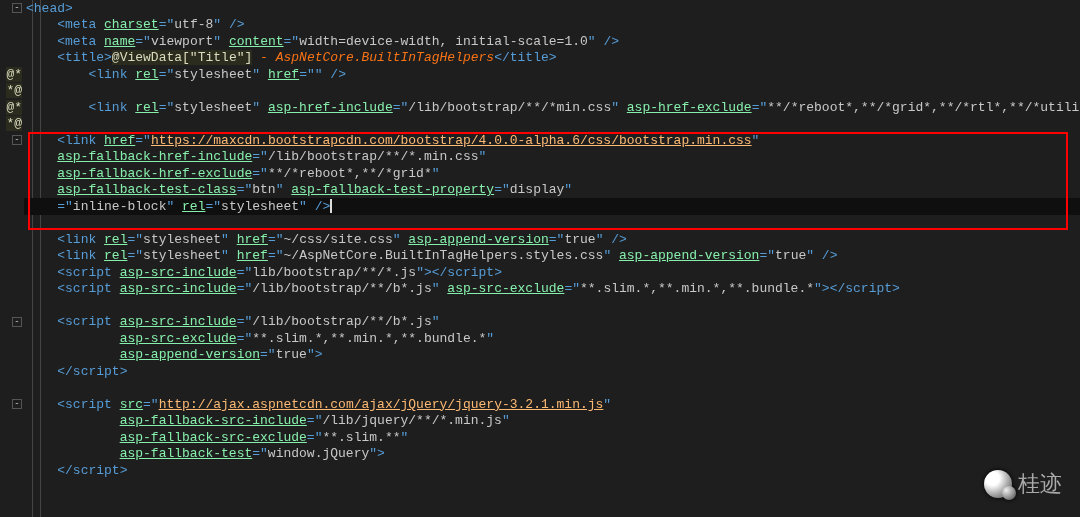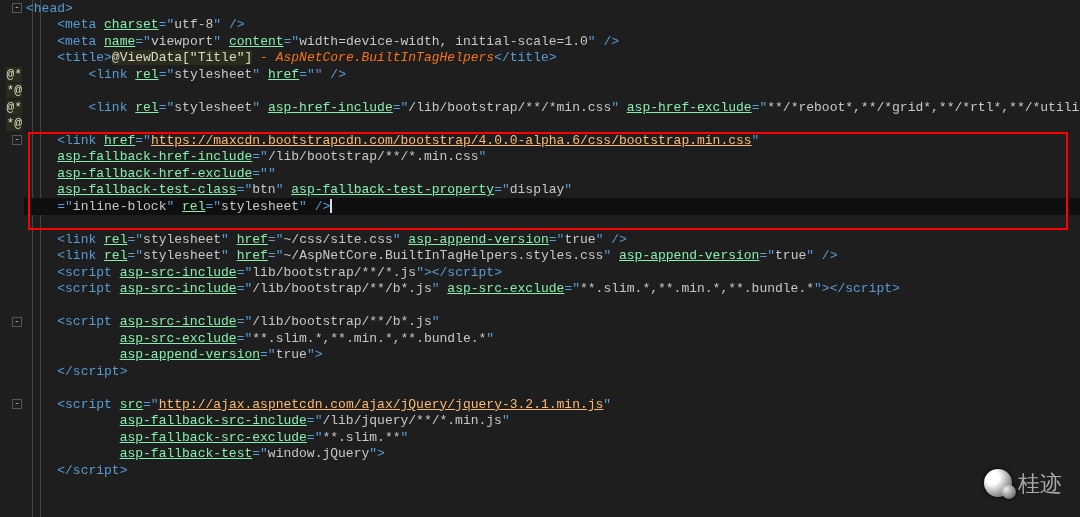--- a/index.html
+++ b/index.html
@@ -88,21 +88,21 @@
     width: 2px;
     height: 14px;
     background: #dcdcdc;
     vertical-align: middle;
   }
   .watermark {
     position: absolute;
     right: 18px;
     bottom: 18px;
     display: flex;
-    align-items: flex-start;
+    align-items: center;
     gap: 6px;
     color: #aaa;
     font-family: -apple-system, sans-serif;
     font-size: 22px;
     font-weight: 500;
     z-index: 20;
   }
   .wc-icon {
     width: 28px;
     height: 28px;
@@ -190,21 +190,21 @@
     <div class="row"></div>
 
     <div class="row"><span>        </span><span class="tag">&lt;</span><span class="tag">link</span><span> </span><span class="attr">rel</span><span class="tag">="</span><span class="str">stylesheet</span><span class="tag">" </span><span class="attr">asp-href-include</span><span class="tag">="</span><span class="str">/lib/bootstrap/**/*min.css</span><span class="tag">" </span><span class="attr">asp-href-exclude</span><span class="tag">="</span><span class="str">**/*reboot*,**/*grid*,**/*rtl*,**/*utilities*</span></div>
 
     <div class="row"></div>
 
     <div class="row"><span>    </span><span class="tag">&lt;</span><span class="tag">link</span><span> </span><span class="attr">href</span><span class="tag">="</span><span class="url">https://maxcdn.bootstrapcdn.com/bootstrap/4.0.0-alpha.6/css/bootstrap.min.css</span><span class="tag">"</span></div>
 
     <div class="row"><span>    </span><span class="attr">asp-fallback-href-include</span><span class="tag">="</span><span class="str">/lib/bootstrap/**/*.min.css</span><span class="tag">"</span></div>
 
-    <div class="row"><span>    </span><span class="attr">asp-fallback-href-exclude</span><span class="tag">="</span><span class="tag">"</span></div>
+    <div class="row"><span>    </span><span class="attr">asp-fallback-href-exclude</span><span class="tag">="</span><span class="str">**/*reboot*,**/*grid*</span><span class="tag">"</span></div>
 
     <div class="row"><span>    </span><span class="attr">asp-fallback-test-class</span><span class="tag">="</span><span class="str">btn</span><span class="tag">" </span><span class="attr">asp-fallback-test-property</span><span class="tag">="</span><span class="str">display</span><span class="tag">"</span></div>
 
     <div class="row highlight-line"><span>    </span><span class="tag">="</span><span class="str">inline-block</span><span class="tag">" </span><span class="attr">rel</span><span class="tag">="</span><span class="str">stylesheet</span><span class="tag">" /&gt;</span><span class="cursor"></span></div>
 
     <div class="row"></div>
 
     <div class="row"><span>    </span><span class="tag">&lt;</span><span class="tag">link</span><span> </span><span class="attr">rel</span><span class="tag">="</span><span class="str">stylesheet</span><span class="tag">" </span><span class="attr">href</span><span class="tag">="</span><span class="str">~/css/site.css</span><span class="tag">" </span><span class="attr">asp-append-version</span><span class="tag">="</span><span class="str">true</span><span class="tag">" /&gt;</span></div>
 
     <div class="row"><span>    </span><span class="tag">&lt;</span><span class="tag">link</span><span> </span><span class="attr">rel</span><span class="tag">="</span><span class="str">stylesheet</span><span class="tag">" </span><span class="attr">href</span><span class="tag">="</span><span class="str">~/AspNetCore.BuiltInTagHelpers.styles.css</span><span class="tag">" </span><span class="attr">asp-append-version</span><span class="tag">="</span><span class="str">true</span><span class="tag">" /&gt;</span></div>

